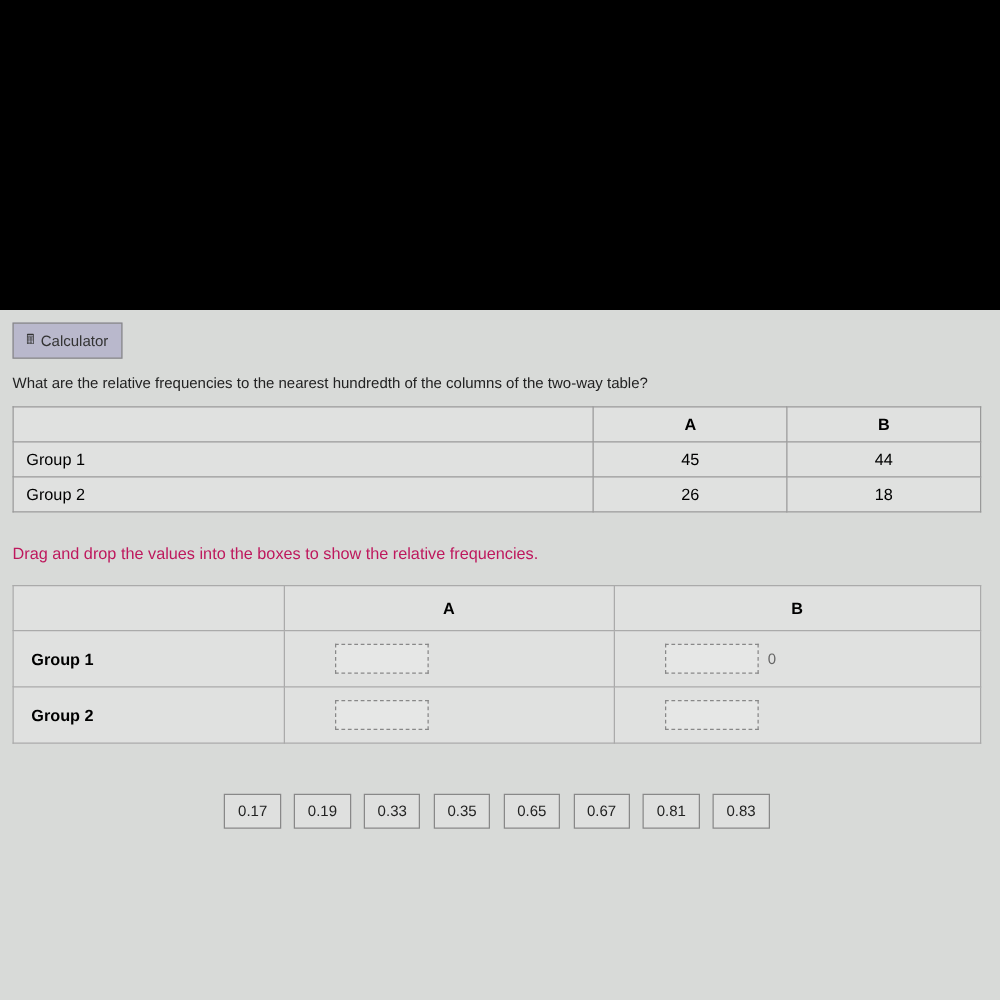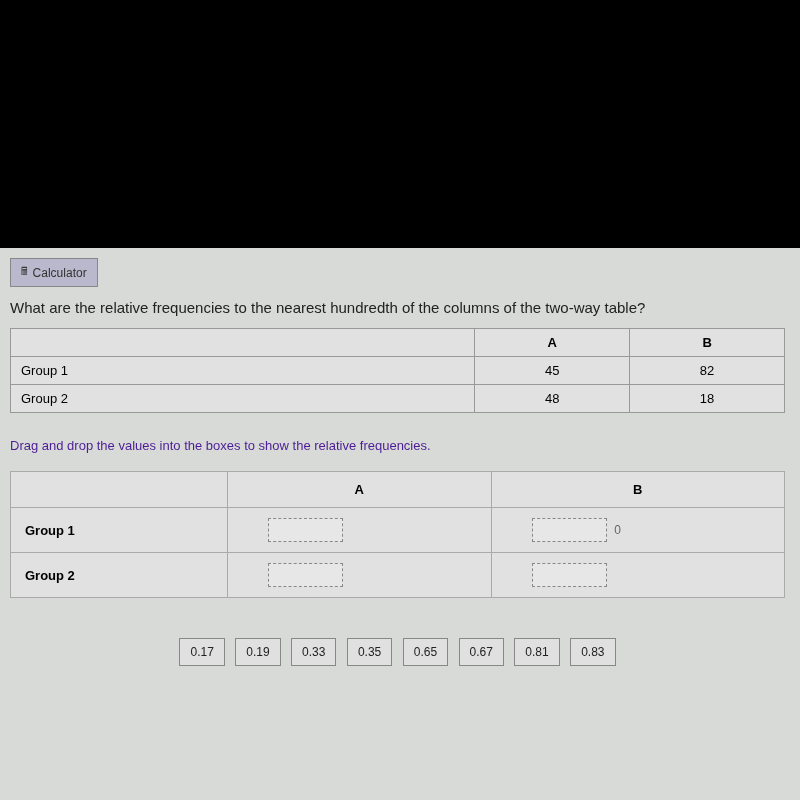--- a/index.html
+++ b/index.html
@@ -32,21 +32,21 @@
       font-size: 12px;
       color: #333;
       cursor: pointer;
       margin-bottom: 12px;
     }
     .calculator-btn .icon {
       margin-right: 5px;
       font-size: 11px;
     }
     .question-text {
-      font-size: 15px;
+      font-size: 12px;
       color: #222;
       margin-bottom: 12px;
     }
     .data-table {
       width: 100%;
       border-collapse: collapse;
       background: #e0e1e0;
       margin-bottom: 25px;
     }
     .data-table th, .data-table td {
@@ -60,21 +60,21 @@
       text-align: center;
     }
     .data-table .header-empty {
       width: 60%;
     }
     .data-table .col-a, .data-table .col-b {
       text-align: center;
     }
     .instruction-text {
       font-size: 13px;
-      color: #4c1d95;
+      color: #be185d;
       margin-bottom: 18px;
     }
     .answer-table {
       width: 100%;
       border-collapse: collapse;
       background: #e0e1e0;
       margin-bottom: 40px;
     }
     .answer-table th, .answer-table td {
       border: 1px solid #aaa;
@@ -139,25 +139,25 @@
   <table class="data-table">
     <tbody>
         <tr>
       <th class="header-empty"></th>
       <th class="col-a">A</th>
       <th class="col-b">B</th>
     </tr>
     <tr>
       <td>Group 1</td>
       <td class="col-a">45</td>
-      <td class="col-b">82</td>
+      <td class="col-b">44</td>
     </tr>
     <tr>
       <td>Group 2</td>
-      <td class="col-a">48</td>
+      <td class="col-a">26</td>
       <td class="col-b">18</td>
     </tr>
   </tbody>
     </table>
 
   <p class="instruction-text">Drag and drop the values into the boxes to show the relative frequencies.</p>
 
   <table class="answer-table">
     <tbody>
         <tr>

